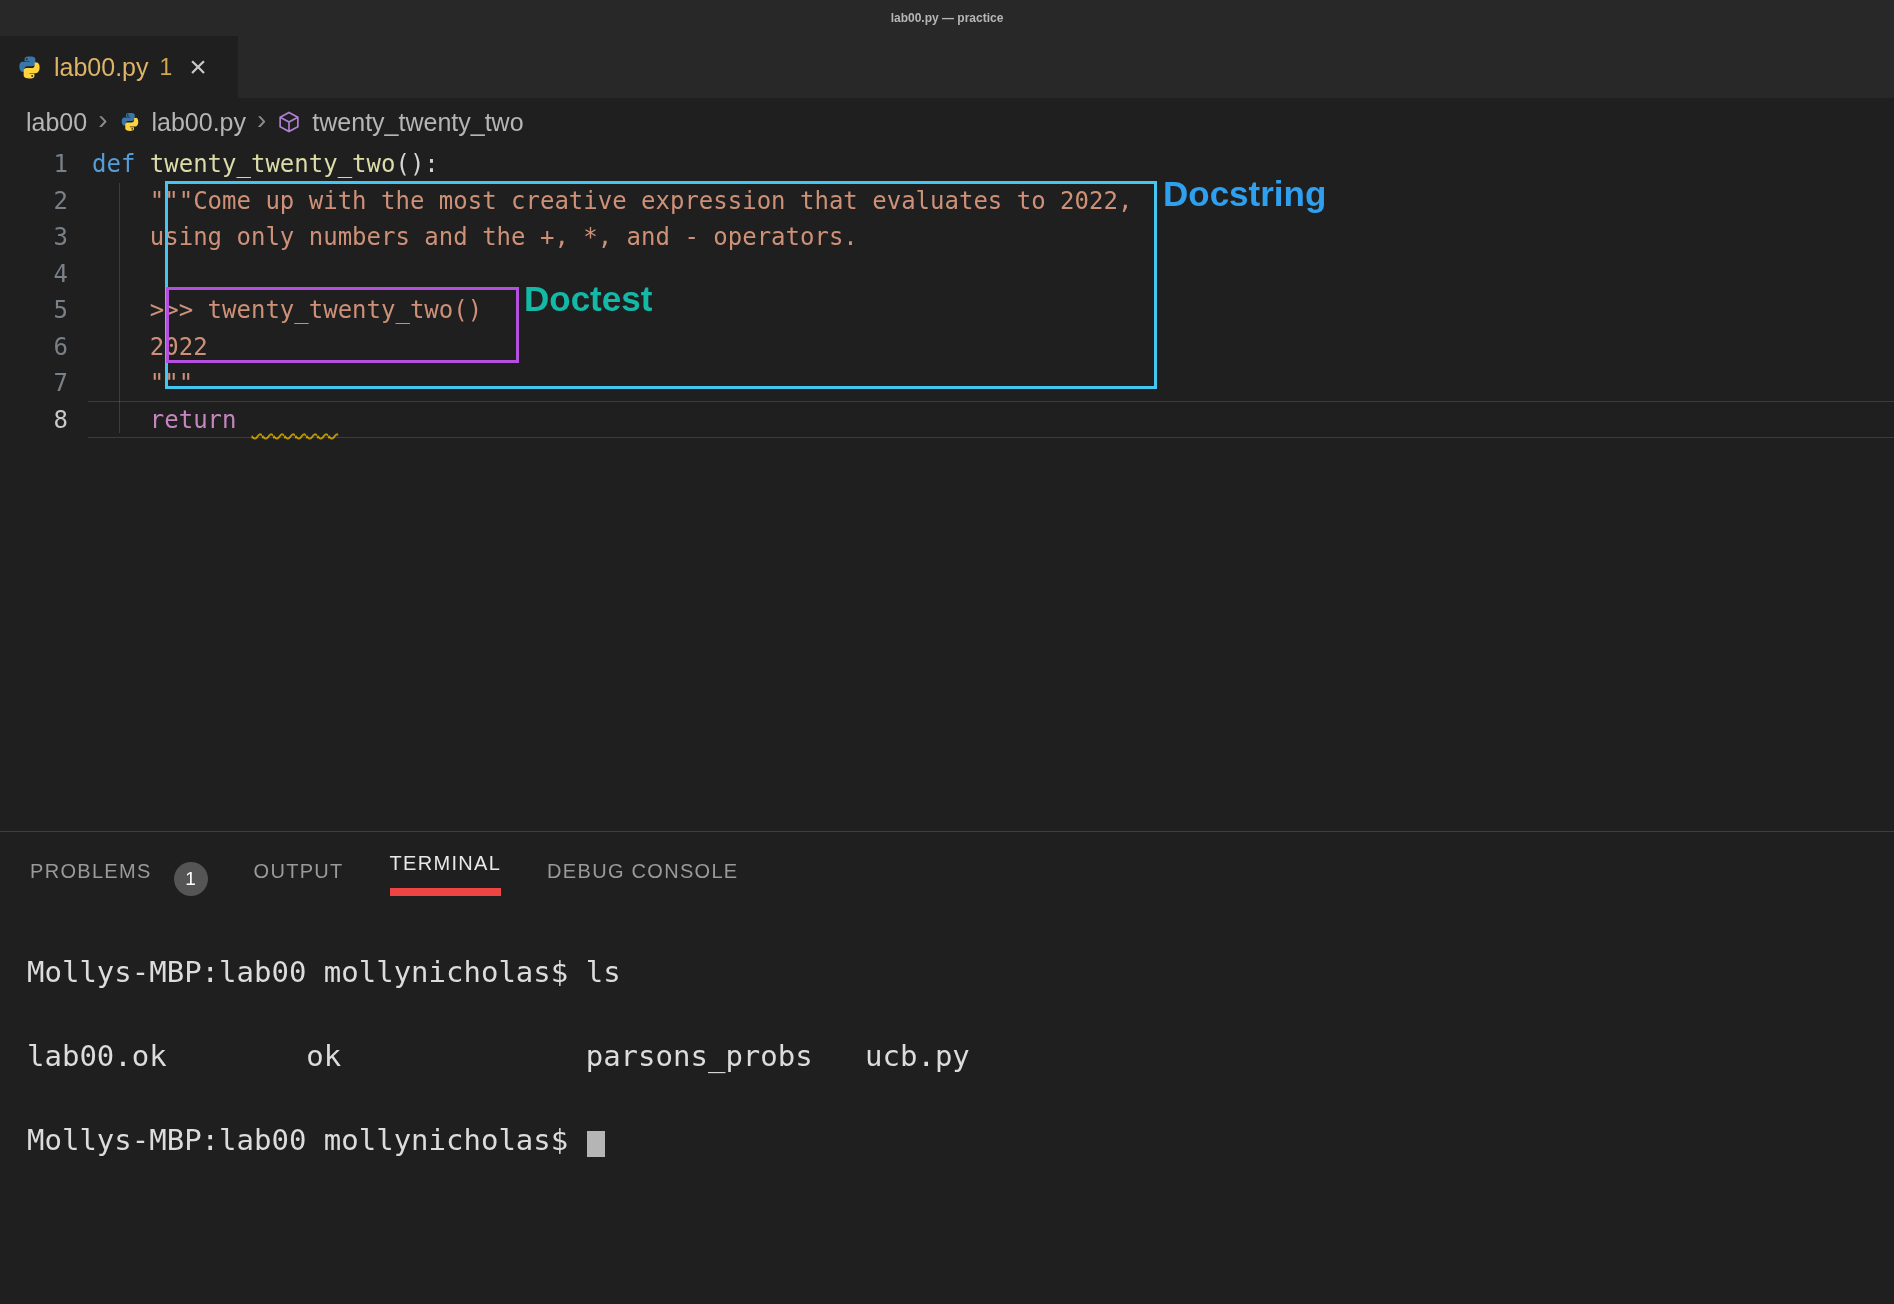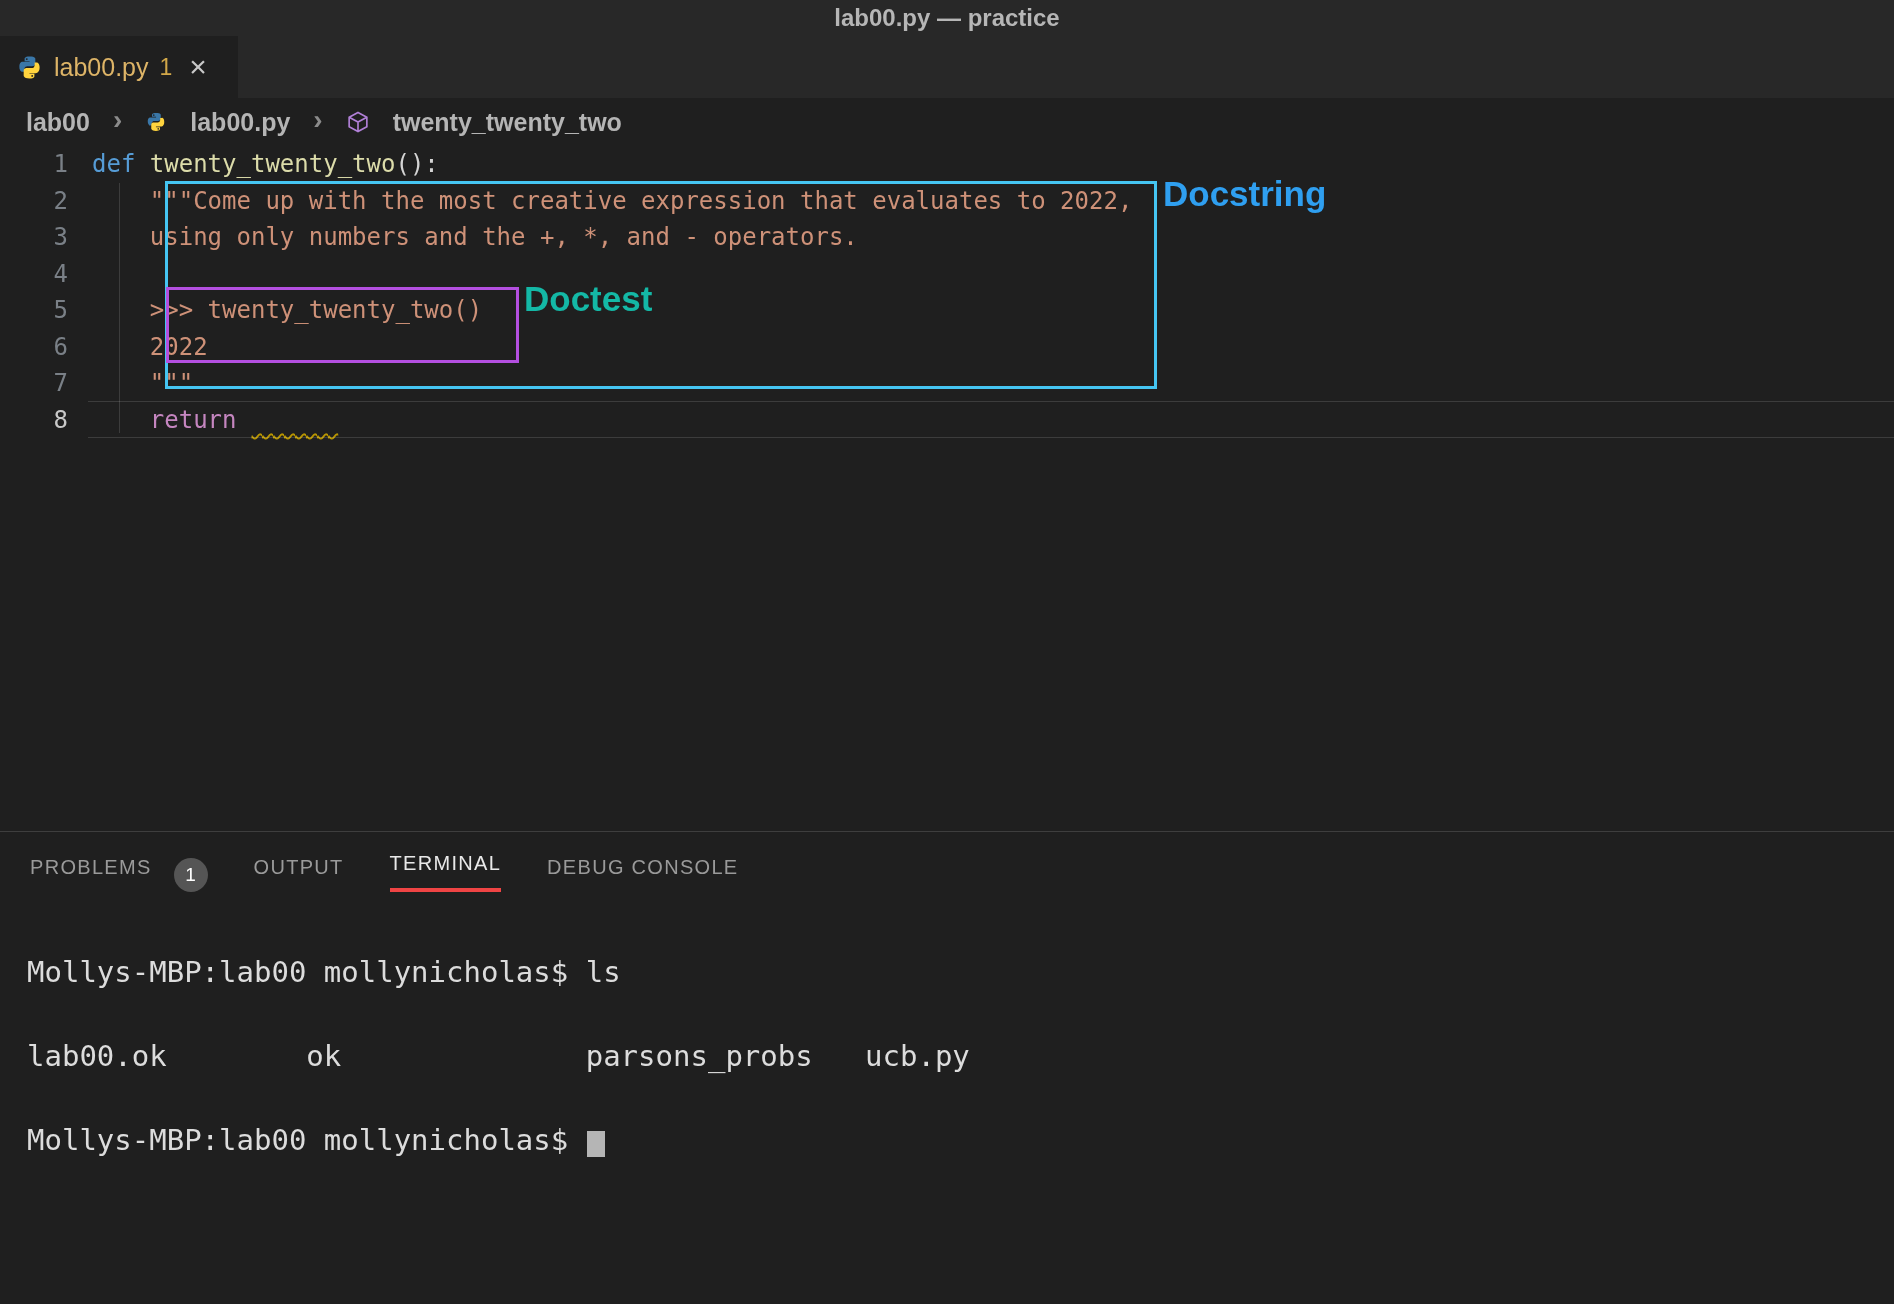--- a/index.html
+++ b/index.html
@@ -7,40 +7,40 @@
   body {
     width:1894px; height:1304px; position:relative; overflow:hidden;
     background:#1f1f1f; font-family:"Liberation Sans", sans-serif;
   }
 
   
   .titlebar {
     position:absolute; top:0; left:0; right:0; height:36px;
     background:#282828; display:flex; align-items:center; justify-content:center;
   }
-  .titlebar span { color:#b6b6b6; font-size:24px; font-weight:600; }
+  .titlebar span { color:#b6b6b6; font-size:12px; font-weight:600; }
 
   
   .tabstrip { position:absolute; top:36px; left:0; right:0; height:62px; background:#282828; }
   .tab {
     position:absolute; left:0; top:0; height:62px; width:238px;
     background:#1f1f1f; display:flex; align-items:center; padding:0 16px; gap:11px;
     cursor:pointer;
   }
   .tab-label { color:#ddb467; font-size:25px; }
   .tab-badge { color:#d2a849; font-size:23px; }
   .tab-close { color:#c9c9c9; font-size:30px; line-height:1; margin-left:6px; }
 
   .icon-svg { display:inline-flex; align-items:center; justify-content:center; }
 
   
   .breadcrumb {
     position:absolute; top:98px; left:0; right:0; height:48px;
-    display:flex; align-items:center; padding-left:26px; gap:23px;
-    color:#b5b5b5; font-size:25px;font-weight:bold;
+    display:flex; align-items:center; padding-left:26px; gap:11px;
+    color:#b5b5b5; font-size:25px;
   }
   .crumb { cursor:pointer; }
   .crumb-sep { color:#8b8b8b; font-size:28px; margin-top:-4px; }
 
   
   .editor { position:absolute; top:146px; left:0; right:0; }
   .row {
     display:flex; height:36.5px; align-items:center;
     font-family:"DejaVu Sans Mono", monospace; font-size:24px; white-space:pre;
   }
@@ -74,21 +74,21 @@
   .label-docstring { left:1163px; top:174px; color:#2f9ff0; }
   .label-doctest   { left:524px;  top:279px; color:#14b8a6; }
 
   
   .panel-divider { position:absolute; left:0; top:831px; right:0; height:1px; background:#3e3e3e; }
   .panel-tabs {
     position:absolute; top:846px; left:30px; display:flex; align-items:flex-end;
     font-size:20px; letter-spacing:1.3px; color:#9a9a9a;
   }
   .ptab { margin-right:46px; padding:6px 0 13px; cursor:pointer; }
-  .ptab.active { color:#e8e8e8; border-bottom:4px solid #ef4444; }
+  .ptab.active { color:#e8e8e8; border-bottom:8px solid #ef4444; }
   .ptab-badge {
     display:inline-flex; align-items:center; justify-content:center;
     width:34px; height:34px; border-radius:50%; background:#555555;
     color:#ffffff; font-size:19px; letter-spacing:0; margin:-2px 46px 0 -24px;
   }
 
   
   .terminal {
     position:absolute; left:27px; top:902px; right:0;
     font-family:"DejaVu Sans Mono", monospace; font-size:29px; line-height:28px;

